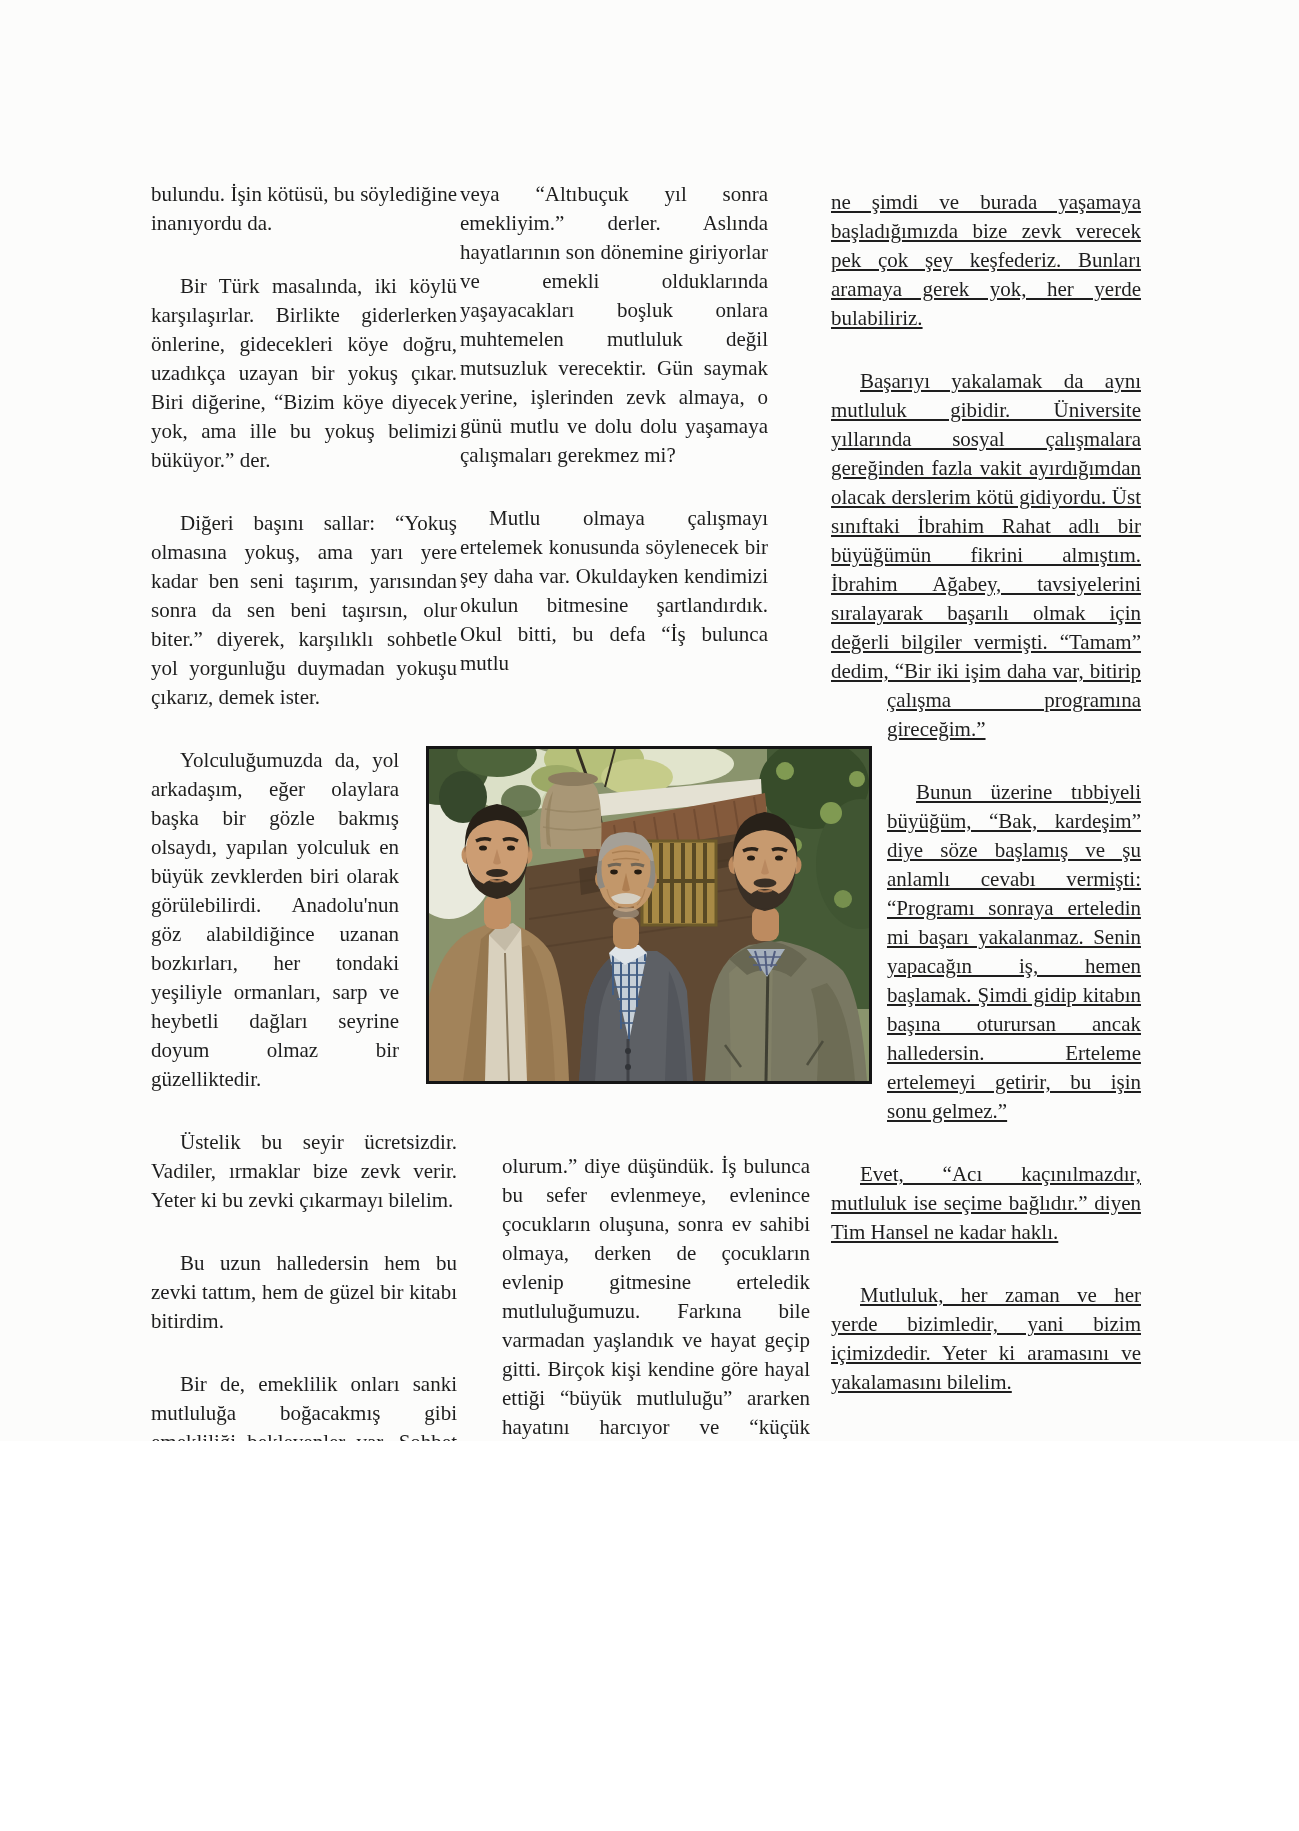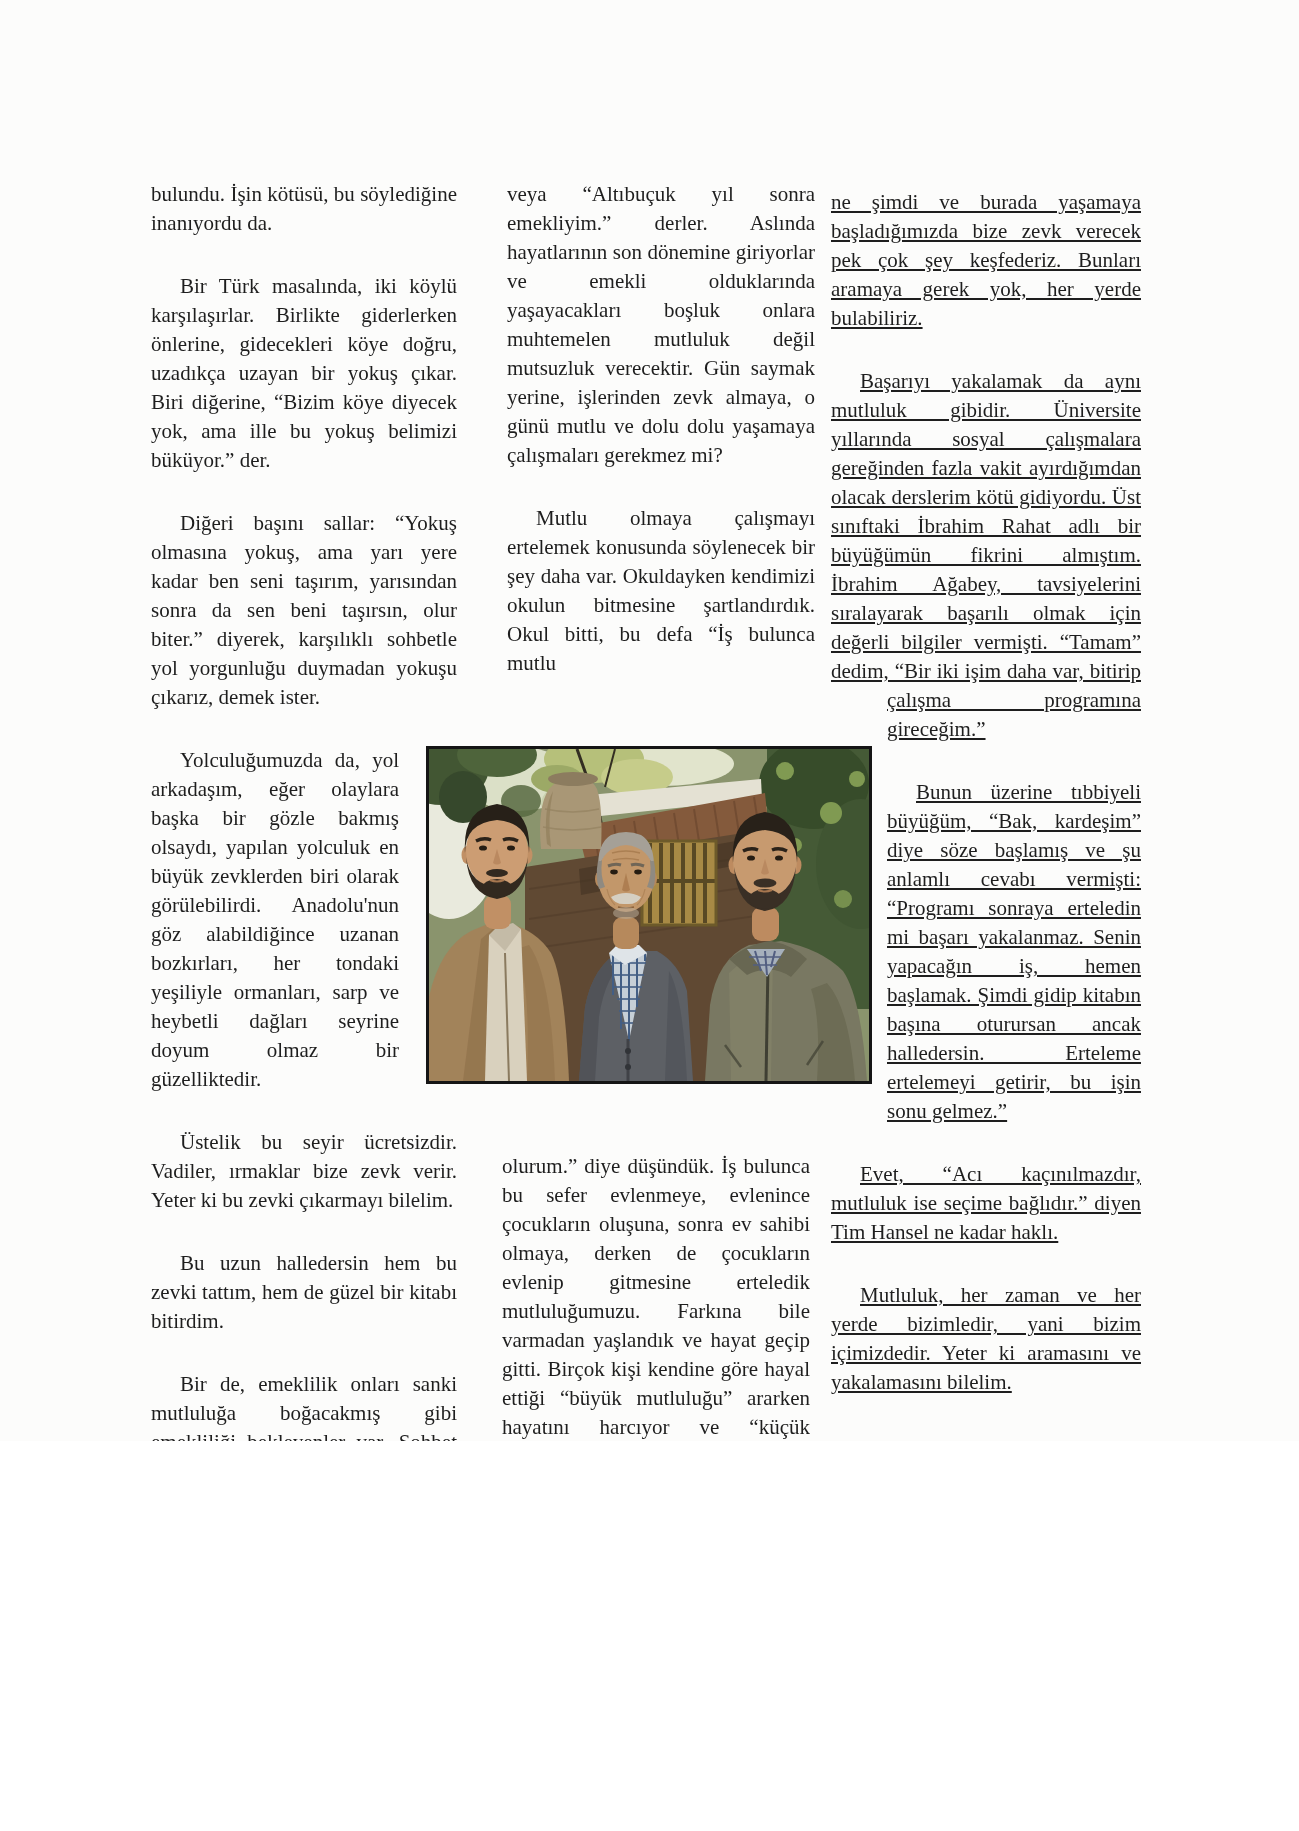--- a/index.html
+++ b/index.html
@@ -9,21 +9,21 @@
     font-family:"Liberation Serif", serif; color:#1e1e1e;
   }
   .col {
     position:absolute; text-align:justify;
     font-size:21px; line-height:29px; hyphens:auto;
   }
   .col p { margin:0 0 34px 0; text-indent:29px; }
   .col p.noindent { text-indent:0; }
   .col p:last-child { margin-bottom:0; }
   #col1 { left:151px; top:180px; width:306px; }
-  #col2top { left:507px; top:180px; width:308px; }
+  #col2top { left:460px; top:180px; width:308px; }
   #col2bottom { left:502px; top:1152px; width:308px; }
   #col3 { left:831px; top:188px; width:310px;text-decoration:underline; }
   
   .wrapR {
     float:right; width:58px; height:925px;
     shape-outside: inset(546px 0px 0px 0px);
   }
   .wrapL {
     float:left; width:56px; height:925px;
     shape-outside: inset(526px 0px 0px 0px);

